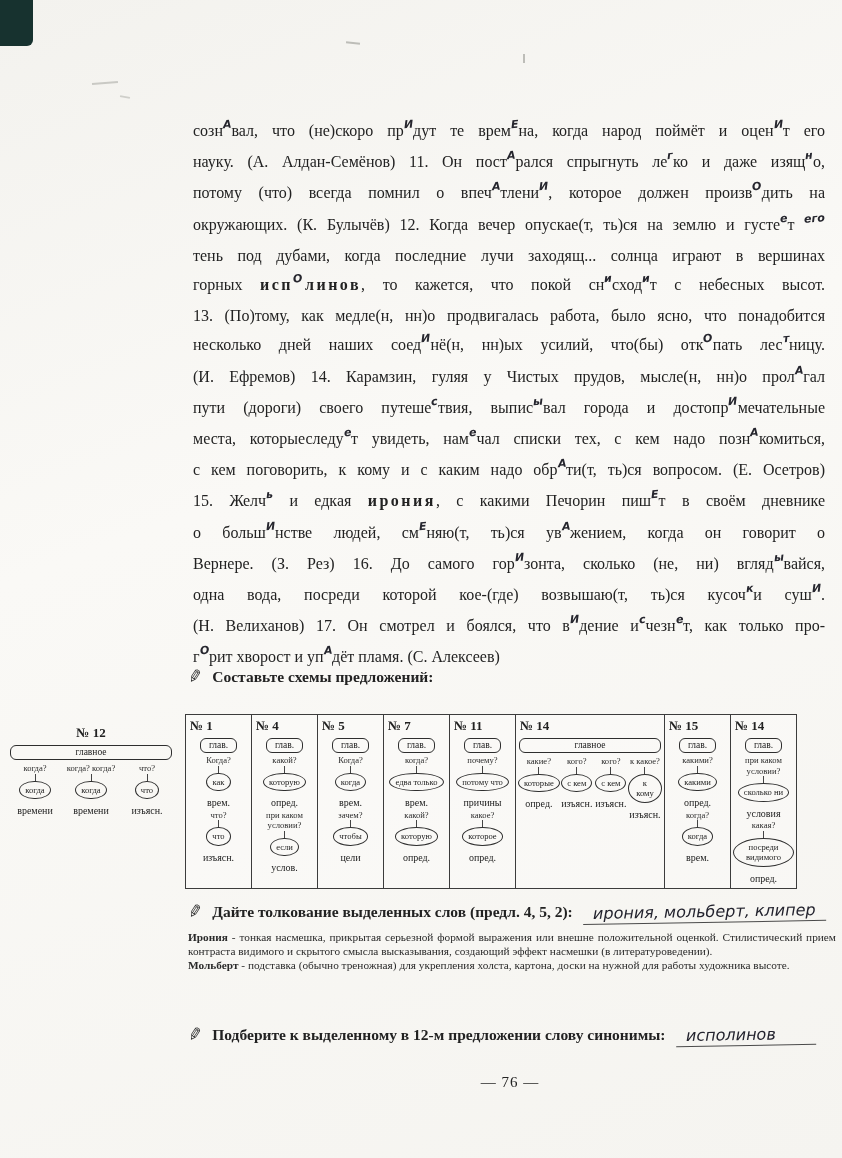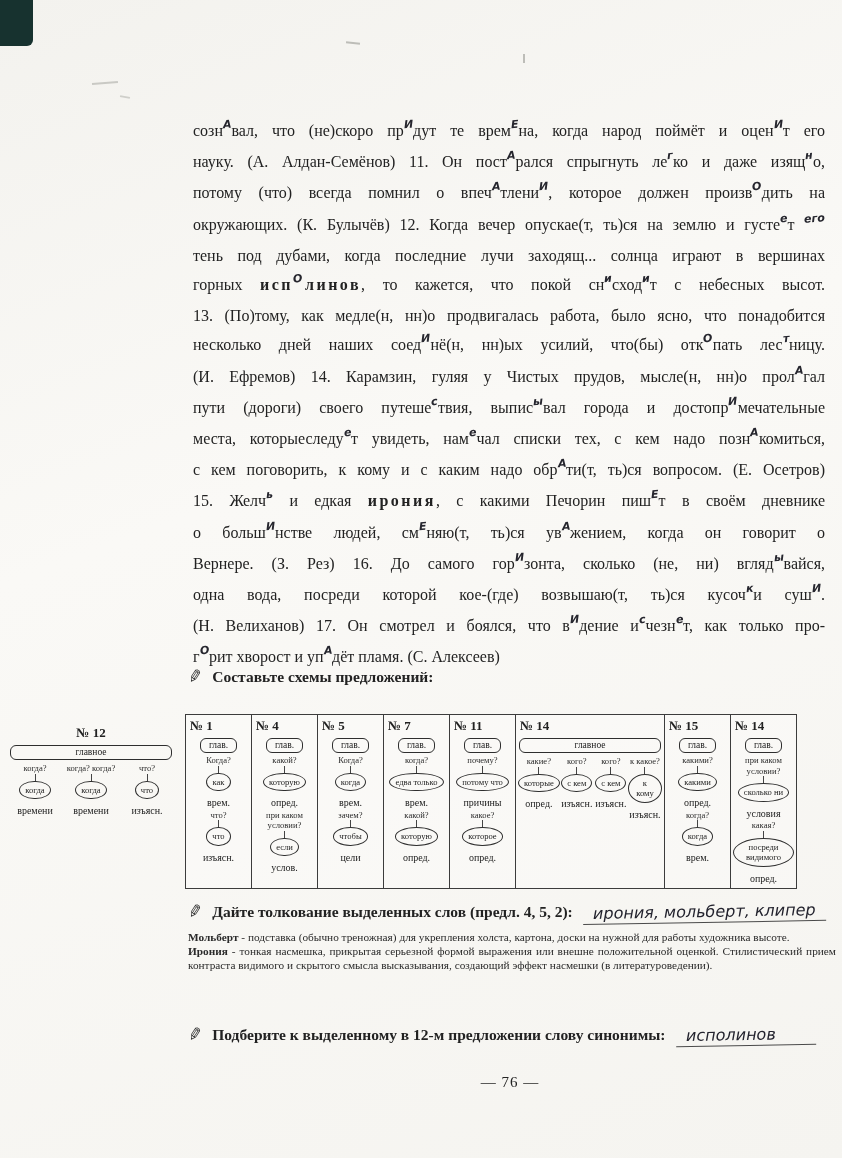--- a/index.html
+++ b/index.html
@@ -177,22 +177,22 @@
       </div>
   </div>
 
   <div class="task" id="task2">
     <span class="pencil">✎</span>
     <span class="task-label">Дайте толкование выделенных слов (предл. 4, 5, 2):</span>
     <span class="hw-answer">ирония, мольберт, клипер</span>
   </div>
 
   <div class="definitions" id="definitions">
+      <div class="def-line"><b class="hl">Ирония</b> - тонкая насмешка, прикрытая серьезной формой выражения или внешне положительной оценкой. Стилистический прием контраста видимого и скрытого смысла высказывания, создающий эффект насмешки (в литературоведении).</div>
       <div class="def-line"><b class="hl">Мольберт</b> - подставка (обычно треножная) для укрепления холста, картона, доски на нужной для работы художника высоте.</div>
-      <div class="def-line"><b class="hl">Ирония</b> - тонкая насмешка, прикрытая серьезной формой выражения или внешне положительной оценкой. Стилистический прием контраста видимого и скрытого смысла высказывания, создающий эффект насмешки (в литературоведении).</div>
     </div>
 
   <div class="task" id="task3">
     <span class="pencil">✎</span>
     <span class="task-label">Подберите к выделенному в 12-м предложении слову синонимы:</span>
     <span class="hw-answer">исполинов</span>
   </div>
 
 
   <div class="page-number">— 76 —</div>

